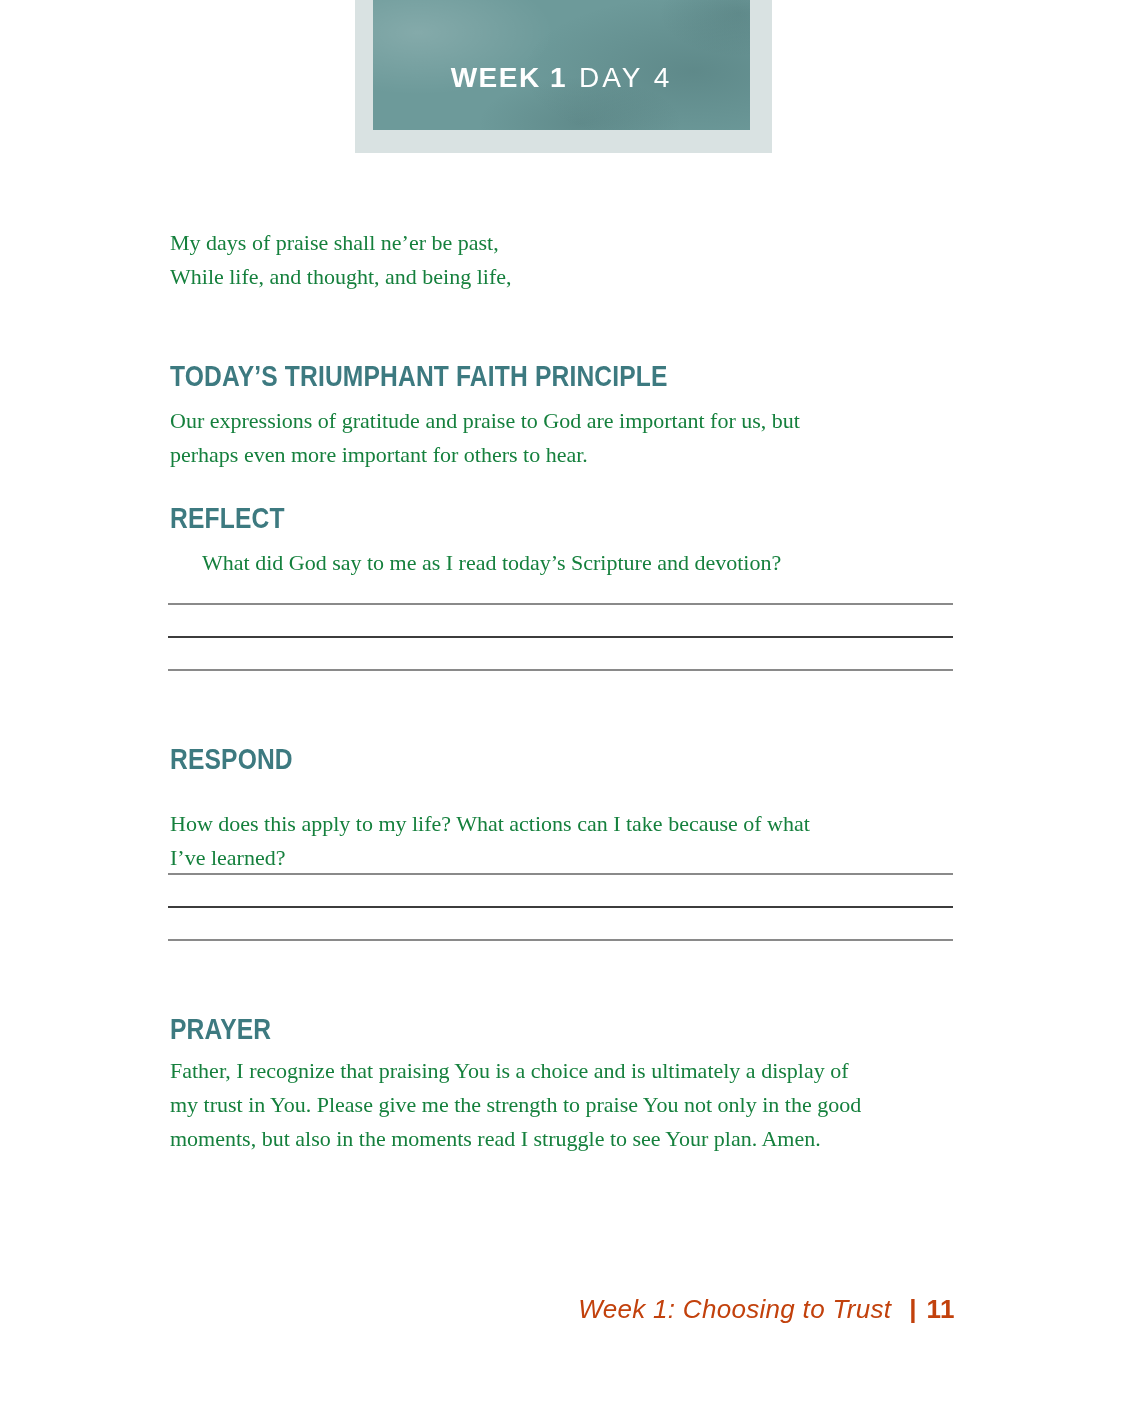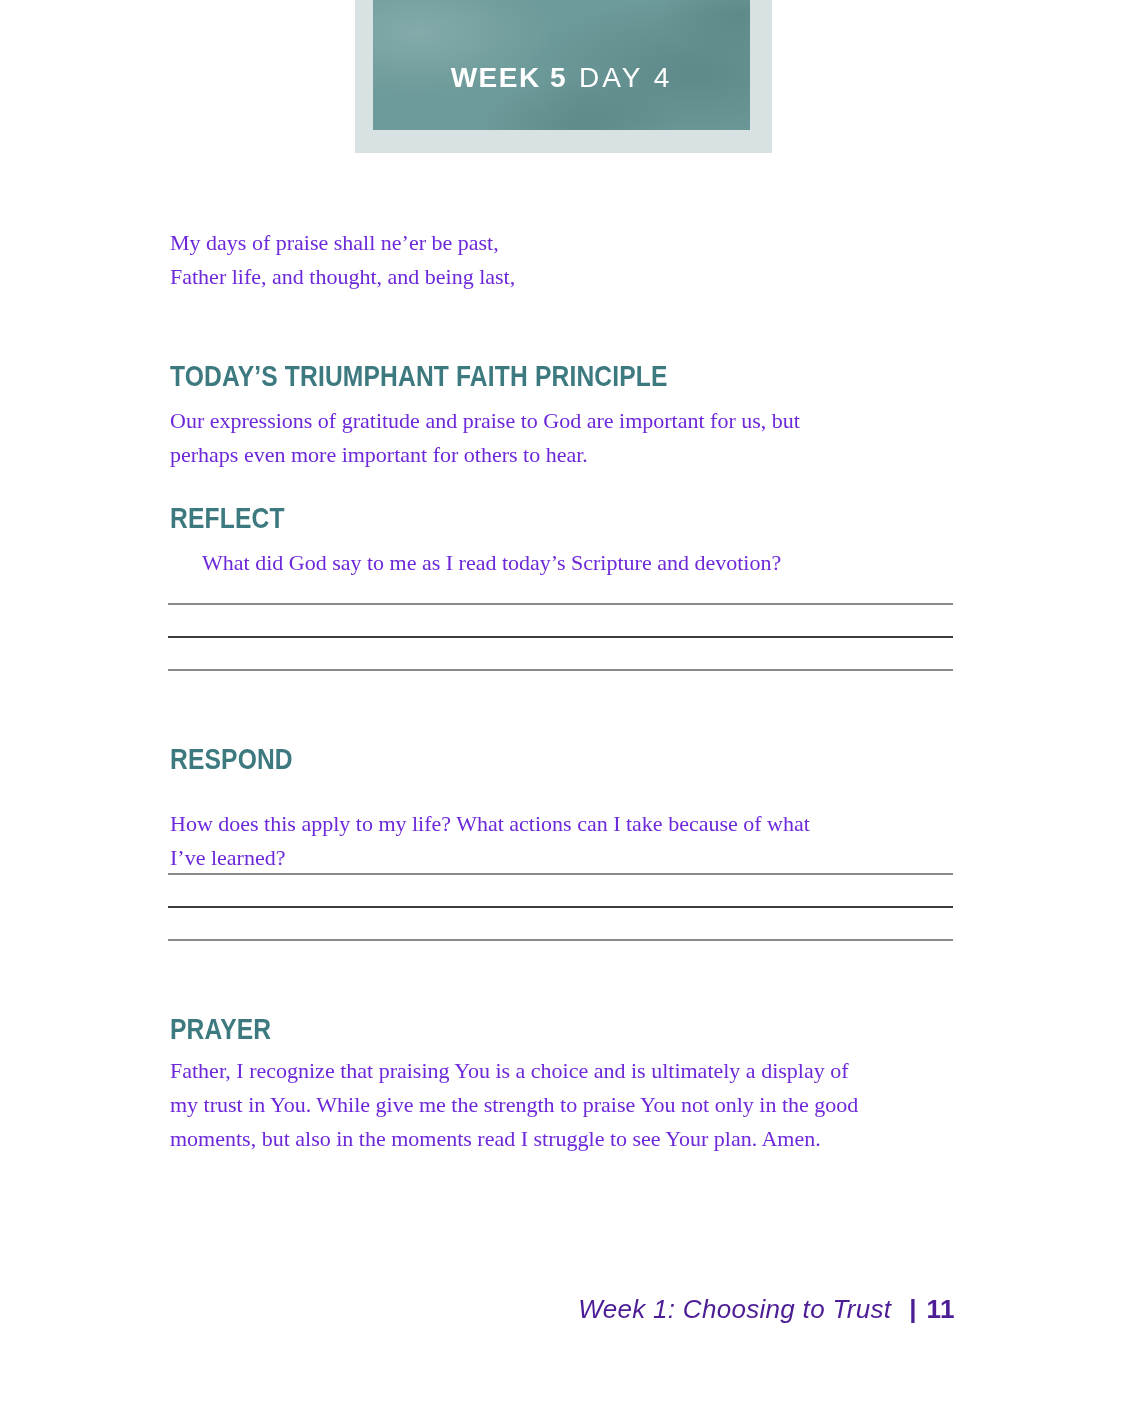--- a/index.html
+++ b/index.html
@@ -45,21 +45,21 @@
   .banner-text .week { font-weight: 700; letter-spacing: 1.5px; margin-right: 12px; }
   .banner-text .day  { font-weight: 400; letter-spacing: 3px; }
 
   
   .text-block {
     position: absolute;
     left: 170px;
     width: 800px;
     font-size: 22px;
     line-height: 34px;
-    color: #6d28d9;
+    color: #15803d;
   }
 
   .section-heading {
     position: absolute;
     left: 170px;
     font-family: "Liberation Sans", sans-serif;
     font-weight: 700;
     font-size: 30px;
     line-height: 32px;
     color: #3d7a80;
@@ -84,21 +84,21 @@
   .rule:last-child { margin-bottom: 0; }
 
   
   .footer {
     position: absolute;
     top: 1294px;
     right: 170px;
     display: flex;
     align-items: center;
     font-family: "Liberation Sans", sans-serif;
-    color: #4c1d95;
+    color: #c2410c;
     white-space: nowrap;
   }
   .footer-chapter {
     font-style: italic;
     font-size: 26px;
     font-weight: 400;
     letter-spacing: 0.3px;
   }
   .footer-sep {
     font-style: normal;
@@ -115,28 +115,28 @@
   }
 </style>
 </head>
 <body>
 
 <div class="page">
 
   <div class="banner-frame">
     <div class="banner-inner">
       <div class="banner-text">
-        <span class="week">WEEK 5</span><span class="day">DAY 4</span>
+        <span class="week">WEEK 1</span><span class="day">DAY 4</span>
       </div>
     </div>
   </div>
 
   <div class="text-block" style="top:226px;">
     <div>My days of praise shall ne’er be past,</div>
-    <div>Father life, and thought, and being last,</div>
+    <div>While life, and thought, and being life,</div>
   </div>
 
   <div class="section-heading" style="top:360px;">TODAY’S TRIUMPHANT FAITH PRINCIPLE</div>
   <div class="text-block" style="top:404px;">
     <div>Our expressions of gratitude and praise to God are important for us, but</div>
     <div>perhaps even more important for others to hear.</div>
   </div>
 
   <div class="section-heading" style="top:502px;">REFLECT</div>
   <div class="text-block" style="top:546px;margin-left:32px;">
@@ -155,21 +155,21 @@
   </div>
   <div class="rules" style="top:873px;">
     <div class="rule"></div>
     <div class="rule"></div>
     <div class="rule"></div>
   </div>
 
   <div class="section-heading" style="top:1013px;">PRAYER</div>
   <div class="text-block" style="top:1054px;">
     <div>Father, I recognize that praising You is a choice and is ultimately a display of</div>
-    <div>my trust in You. While give me the strength to praise You not only in the good</div>
+    <div>my trust in You. Please give me the strength to praise You not only in the good</div>
     <div>moments, but also in the moments read I struggle to see Your plan. Amen.</div>
   </div>
 
   <div class="footer">
     <span class="footer-chapter">Week 1: Choosing to Trust</span>
     <span class="footer-sep">|</span>
     <span class="footer-page">11</span>
   </div>
 
 </div>

